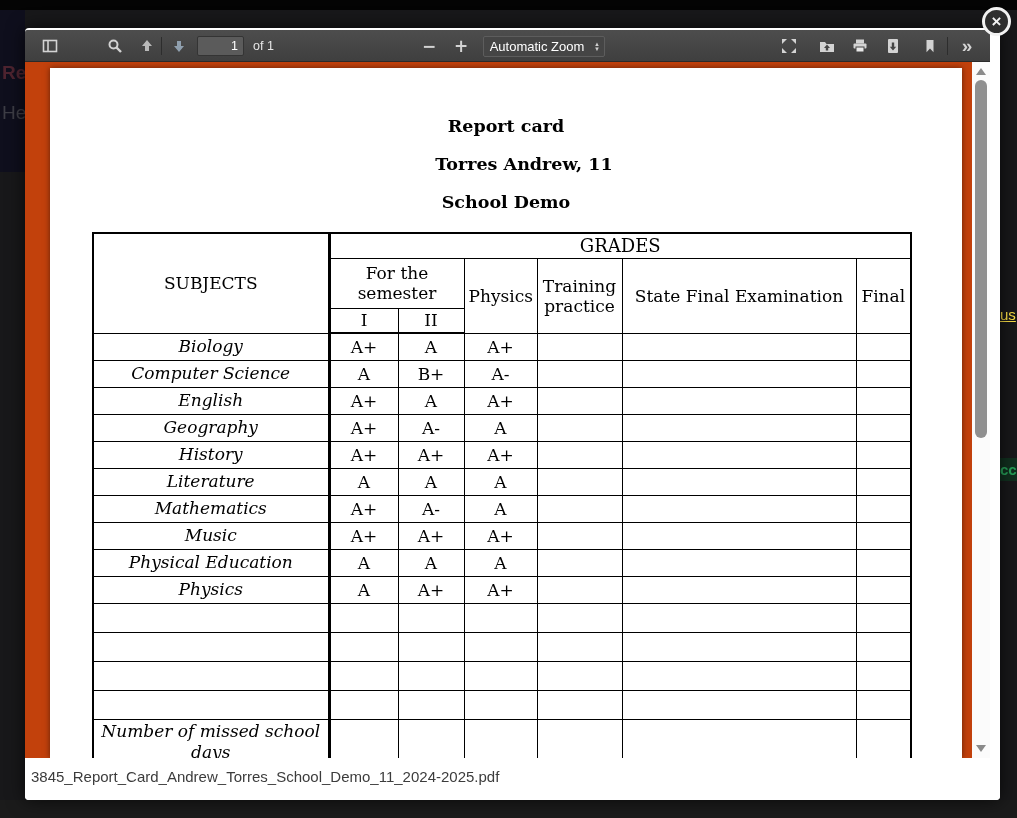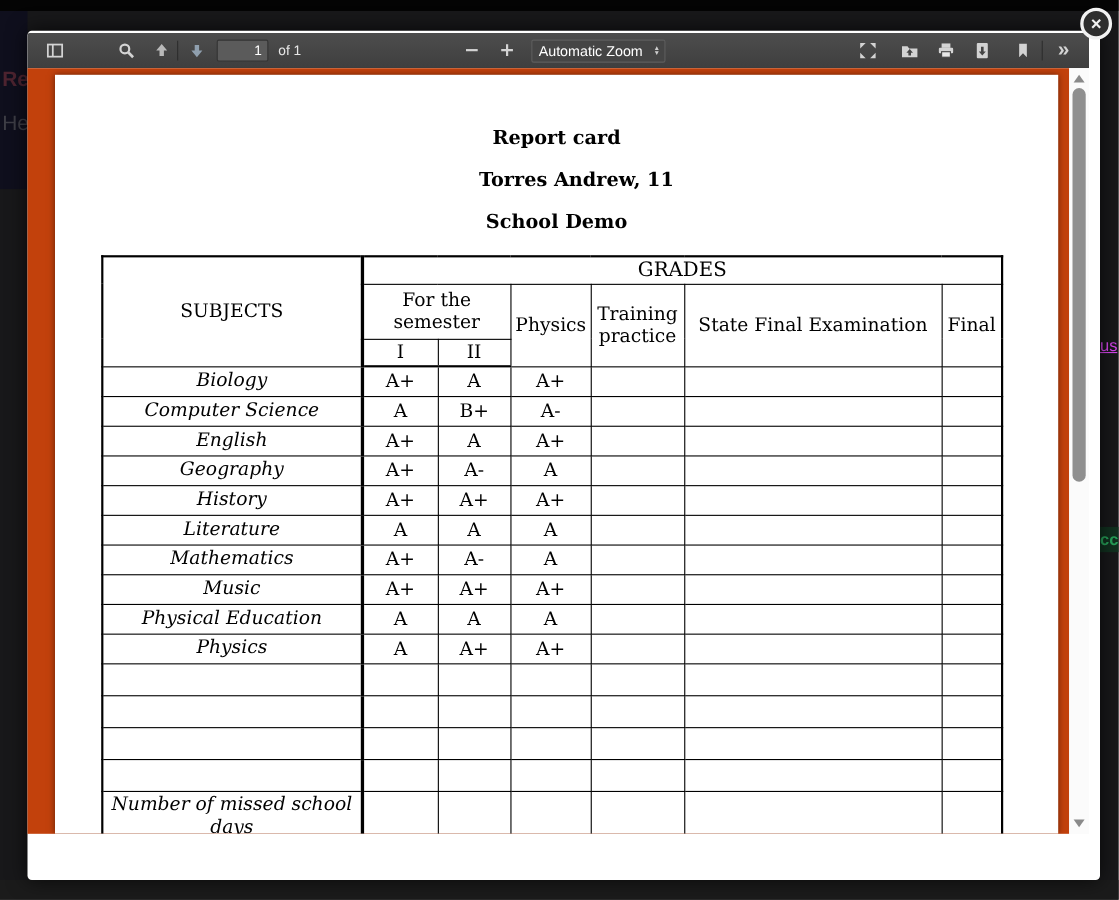--- a/index.html
+++ b/index.html
@@ -6,22 +6,22 @@
   html,body { width:1017px; height:818px; overflow:hidden; }
   body { position:relative; background:#18181a; font-family:"Liberation Sans", sans-serif; }
 
   
   .top-strip { position:absolute; left:0; top:0; width:1017px; height:10px; background:#040404; }
   .left-navy { position:absolute; left:0; top:10px; width:25px; height:162px; background:#0f0f1d; }
   .bottom-band { position:absolute; left:0; top:800px; width:1017px; height:18px; background:#1b1b1b; }
   .frag { position:absolute; overflow:hidden; white-space:nowrap; }
   .frag-re { left:2px; top:62px; font-size:19px; font-weight:bold; color:#4e2430; }
   .frag-he { left:2px; top:102px; font-size:19px; color:#3e3e46; }
-  .frag-us { left:1000px; top:306px; font-size:15px; color:#d946ef;text-decoration:underline; }
-  .frag-green { left:1000px; top:479px; width:17px; height:23px; background:#11301f;
+  .frag-us { left:1000px; top:306px; font-size:15px; color:#fde047;text-decoration:underline; }
+  .frag-green { left:1000px; top:458px; width:17px; height:23px; background:#11301f;
                 font-size:15px; font-weight:bold; color:#27a35a; line-height:23px; }
 
   
   .modal { position:absolute; left:25px; top:28px; width:975px; height:772px;
            background:#ffffff; border-radius:4px; box-shadow:0 0 18px rgba(0,0,0,.7); }
 
   .close-btn { position:absolute; left:957px; top:-21px; width:29px; height:29px;
                border-radius:50%; background:#2e2e2e; border:3px solid #f2f2f2;
                color:#f2f2f2; font-size:17px; font-weight:bold; line-height:23px;
                text-align:center; cursor:pointer; z-index:10; }
@@ -350,13 +350,16 @@
       </table>
     </div>
   </div>
 
   <div class="scrollbar">
     <div class="sb-arrow sb-up"></div>
     <div class="sb-thumb"></div>
     <div class="sb-arrow sb-down"></div>
   </div>
 
+  <div class="filename-bar">
+    <div class="filename-text">3845_Report_Card_Andrew_Torres_School_Demo_11_2024-2025.pdf</div>
+  </div>
 </div>
 
 </body></html>

